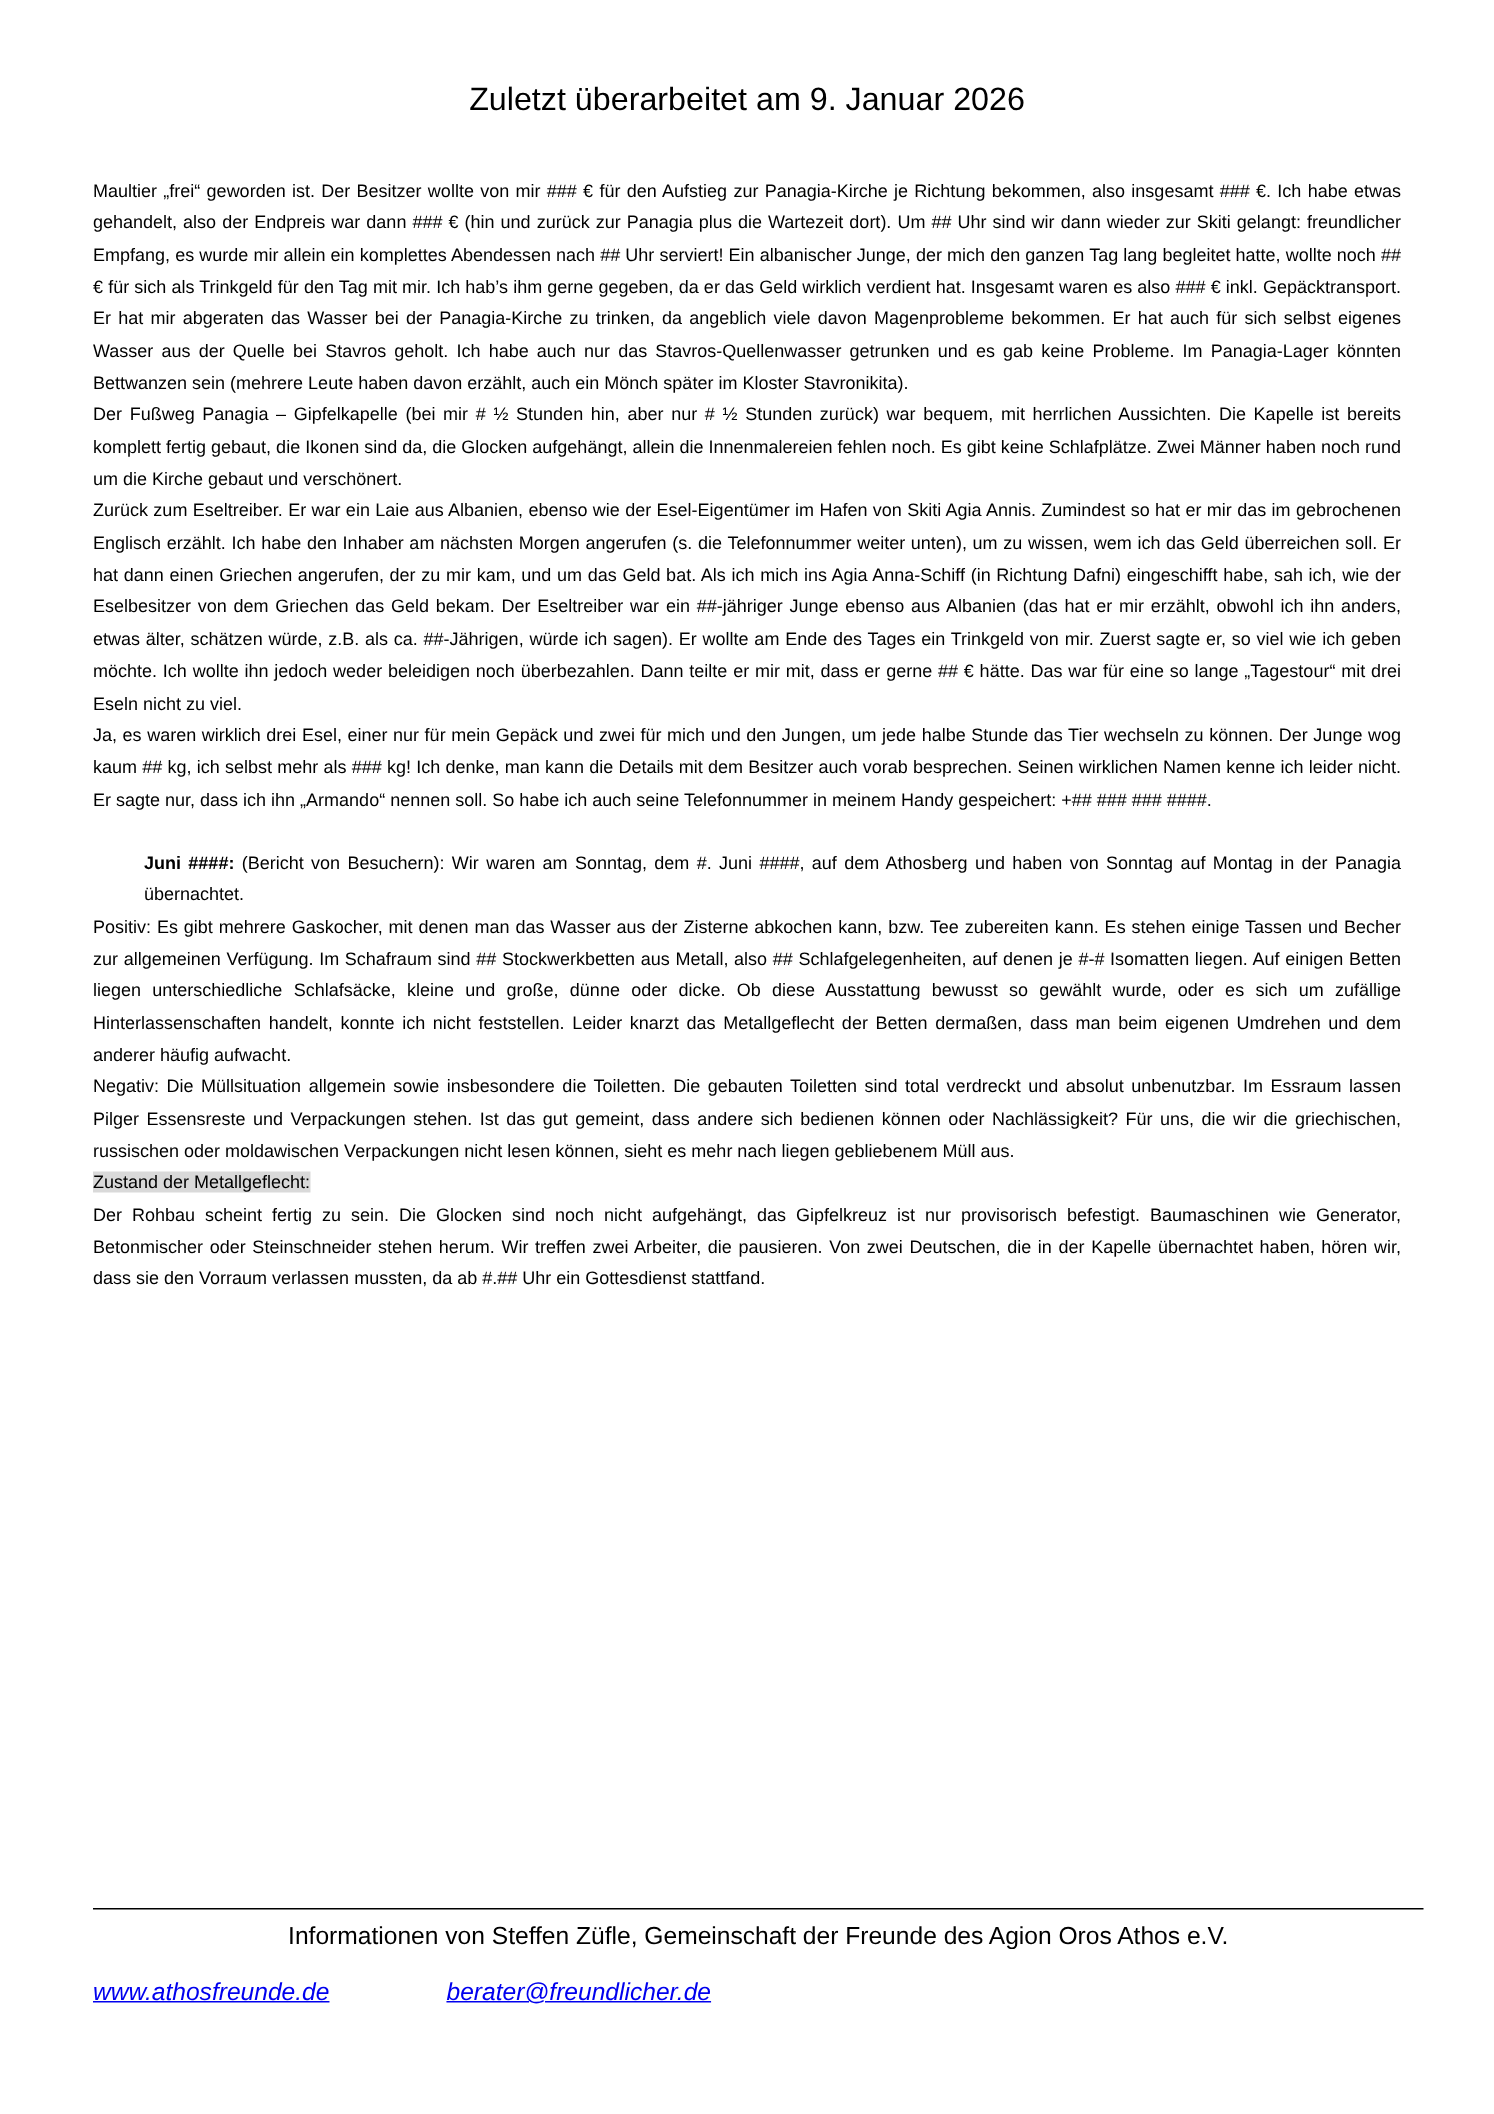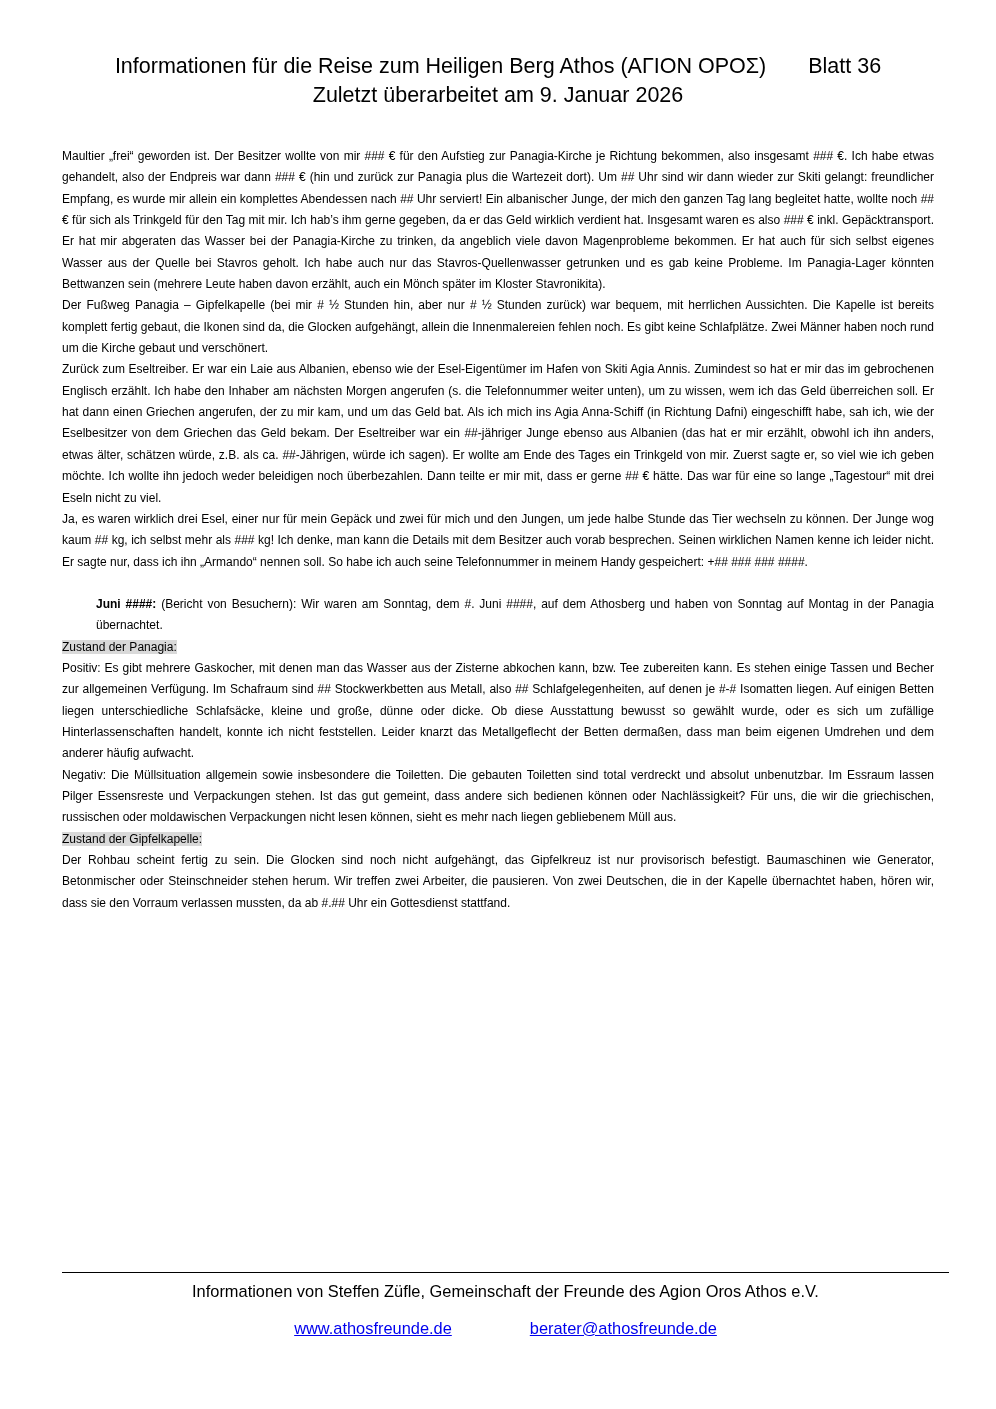--- a/index.html
+++ b/index.html
@@ -44,55 +44,54 @@
     margin: 0 0 8px 0;
   }
   .footer-org {
     text-align: center;
     font-size: 16.4px;
     line-height: 21px;
   }
   .footer-links {
     margin-top: 17px;
     display: flex;
-    justify-content: center;
+    justify-content: flex-start;
     gap: 78px;
     font-size: 16.4px;
+    font-style: italic;
   }
   .footer-links a {
     color: #0000ee;
     text-decoration: underline;
     cursor: pointer;
   }
 </style>
 </head>
 <body>
 
 <div class="page">
 
   <div class="doc-header">
-    <div><span>Informationen für die Reise zum Heiligen Berg Athos (ΑΓΙΟΝ ΟΡΟΣ)</span><span class="sheet">Blatt  36</span></div>
     <div>Zuletzt überarbeitet am 9. Januar 2026</div>
   </div>
 
   <div class="doc-body">
     <p>Maultier „frei“ geworden ist. Der Besitzer wollte von mir ### € für den Aufstieg zur Panagia-Kirche je Richtung bekommen, also insgesamt ### €. Ich habe etwas gehandelt, also der Endpreis war dann ### € (hin und zurück zur Panagia plus die Wartezeit dort). Um ## Uhr sind wir dann wieder zur Skiti gelangt: freundlicher Empfang, es wurde mir allein ein komplettes Abendessen nach ## Uhr serviert! Ein albanischer Junge, der mich den ganzen Tag lang begleitet hatte, wollte noch ## € für sich als Trinkgeld für den Tag mit mir. Ich hab’s ihm gerne gegeben, da er das Geld wirklich verdient hat. Insgesamt waren es also ### € inkl. Gepäcktransport. Er hat mir abgeraten das Wasser bei der Panagia-Kirche zu trinken, da angeblich viele davon Magenprobleme bekommen. Er hat auch für sich selbst eigenes Wasser aus der Quelle bei Stavros geholt. Ich habe auch nur das Stavros-Quellenwasser getrunken und es gab keine Probleme. Im Panagia-Lager könnten Bettwanzen sein (mehrere Leute haben davon erzählt, auch ein Mönch später im Kloster Stavronikita).</p>
     <p>Der Fußweg Panagia – Gipfelkapelle (bei mir # ½ Stunden hin, aber nur # ½ Stunden zurück) war bequem, mit herrlichen Aussichten. Die Kapelle ist bereits komplett fertig gebaut, die Ikonen sind da, die Glocken aufgehängt, allein die Innenmalereien fehlen noch. Es gibt keine Schlafplätze. Zwei Männer haben noch rund um die Kirche gebaut und verschönert.</p>
     <p>Zurück zum Eseltreiber. Er war ein Laie aus Albanien, ebenso wie der Esel-Eigentümer im Hafen von Skiti Agia Annis. Zumindest so hat er mir das im gebrochenen Englisch erzählt. Ich habe den Inhaber am nächsten Morgen angerufen (s. die Telefonnummer weiter unten), um zu wissen, wem ich das Geld überreichen soll. Er hat dann einen Griechen angerufen, der zu mir kam, und um das Geld bat. Als ich mich ins Agia Anna-Schiff (in Richtung Dafni) eingeschifft habe, sah ich, wie der Eselbesitzer von dem Griechen das Geld bekam. Der Eseltreiber war ein ##-jähriger Junge ebenso aus Albanien (das hat er mir erzählt, obwohl ich ihn anders, etwas älter, schätzen würde, z.B. als ca. ##-Jährigen, würde ich sagen). Er wollte am Ende des Tages ein Trinkgeld von mir. Zuerst sagte er, so viel wie ich geben möchte. Ich wollte ihn jedoch weder beleidigen noch überbezahlen. Dann teilte er mir mit, dass er gerne ## € hätte. Das war für eine so lange „Tagestour“ mit drei Eseln nicht zu viel.</p>
     <p>Ja, es waren wirklich drei Esel, einer nur für mein Gepäck und zwei für mich und den Jungen, um jede halbe Stunde das Tier wechseln zu können. Der Junge wog kaum ## kg, ich selbst mehr als ### kg! Ich denke, man kann die Details mit dem Besitzer auch vorab besprechen. Seinen wirklichen Namen kenne ich leider nicht. Er sagte nur, dass ich ihn „Armando“ nennen soll. So habe ich auch seine Telefonnummer in meinem Handy gespeichert: +## ### ### ####.</p>
     <p class="gap-before"><span class="bold">Juni ####:</span><span> (Bericht von Besuchern): Wir waren am Sonntag, dem #. Juni ####, auf dem Athosberg und haben von Sonntag auf Montag in der Panagia übernachtet.</span></p>
-    <p class="heading-line"><span class="hl">Zustand der Panagia:</span></p>
     <p>Positiv: Es gibt mehrere Gaskocher, mit denen man das Wasser aus der Zisterne abkochen kann, bzw. Tee zubereiten kann. Es stehen einige Tassen und Becher zur allgemeinen Verfügung. Im Schafraum sind ## Stockwerkbetten aus Metall, also ## Schlafgelegenheiten, auf denen je #-# Isomatten liegen. Auf einigen Betten liegen unterschiedliche Schlafsäcke, kleine und große, dünne oder dicke. Ob diese Ausstattung bewusst so gewählt wurde, oder es sich um zufällige Hinterlassenschaften handelt, konnte ich nicht feststellen.  Leider knarzt das Metallgeflecht der Betten dermaßen, dass man beim eigenen Umdrehen und dem anderer häufig aufwacht.</p>
     <p>Negativ: Die Müllsituation allgemein sowie insbesondere die Toiletten. Die gebauten Toiletten sind total verdreckt und absolut unbenutzbar. Im Essraum lassen Pilger Essensreste und Verpackungen stehen. Ist das gut gemeint, dass andere sich bedienen können oder Nachlässigkeit? Für uns, die wir die griechischen, russischen oder moldawischen Verpackungen nicht lesen können, sieht es mehr nach liegen gebliebenem Müll aus.</p>
-    <p class="heading-line"><span class="hl">Zustand der Gipfelkapelle:</span></p>
+    <p class="heading-line"><span class="hl">Zustand der Metallgeflecht:</span></p>
     <p>Der Rohbau scheint fertig zu sein. Die Glocken sind noch nicht aufgehängt, das Gipfelkreuz ist nur provisorisch befestigt. Baumaschinen wie Generator, Betonmischer oder Steinschneider stehen herum. Wir treffen zwei Arbeiter, die pausieren. Von zwei Deutschen, die in der Kapelle übernachtet haben, hören wir, dass sie den Vorraum verlassen mussten, da ab #.## Uhr ein Gottesdienst stattfand.</p>
   </div>
 
   <div class="doc-footer">
     <hr class="footer-rule">
     <div class="footer-org">Informationen von Steffen Züfle, Gemeinschaft der Freunde des Agion Oros Athos e.V.</div>
     <div class="footer-links">
       <a>www.athosfreunde.de</a>
-      <a>berater@athosfreunde.de</a>
+      <a>berater@freundlicher.de</a>
     </div>
   </div>
 
 </div>
 
 </body></html>

